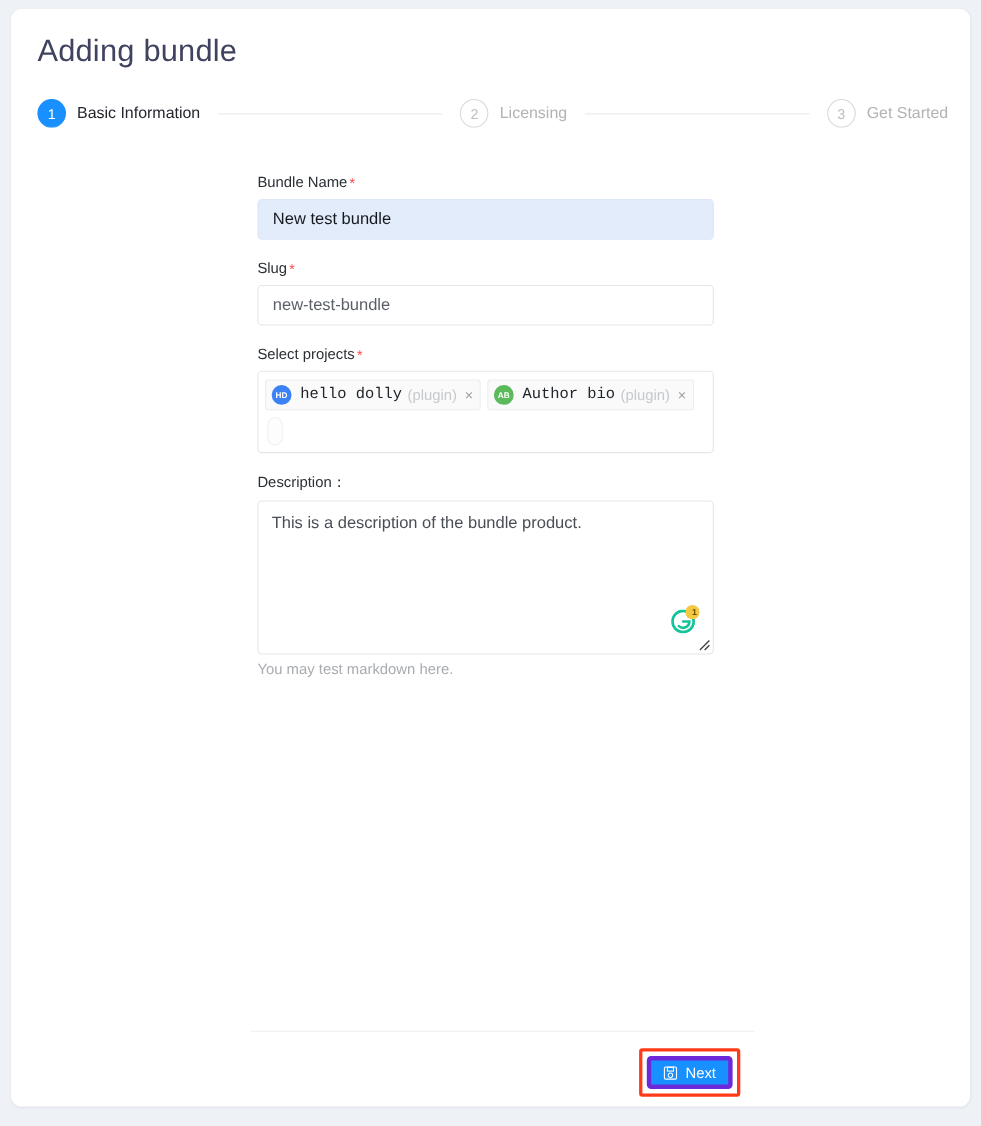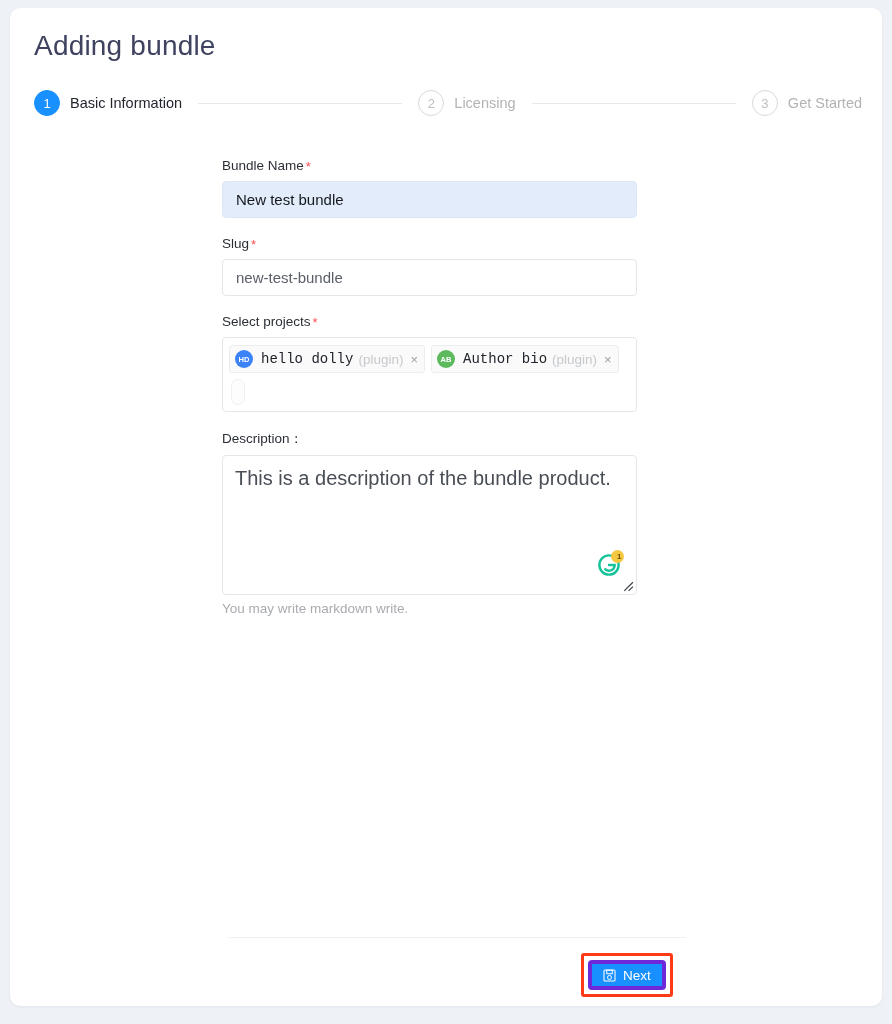--- a/index.html
+++ b/index.html
@@ -73,21 +73,21 @@
     flex: 1 1 auto;
     height: 1px;
     background: #e8e8e8;
     margin: 0 16px;
     min-width: 40px;
   }
 
   
   .form {
     position: absolute;
-    left: 212px; top: 150px;
+    left: 224px; top: 150px;
     width: 425px;
   }
   .field { margin-bottom: 18px; }
   .field-label {
     font-size: 13.5px;
     color: #2b2f36;
     margin-bottom: 7px;
     display: block;
     font-weight: 400;
   }
@@ -179,21 +179,21 @@
     position: relative;
     width: 415px;
     height: 140px;
     border: 1px solid #e3e6ea;
     border-radius: 4px;
     background: #fff;
   }
   .textarea-text {
     position: absolute;
     left: 12px; top: 11px;
-    font-size: 20px;
+    font-size: 15px;
     color: #494e56;
   }
   .grammarly {
     position: absolute;
     right: 16px; bottom: 18px;
     width: 22px; height: 22px;
   }
   .resize-grip {
     position: absolute;
     right: 2px; bottom: 2px;
@@ -345,21 +345,21 @@
             <svg width="13" height="13" viewBox="0 0 13 13" style="position:absolute;right:-4px;top:-4px">
               <circle cx="6.5" cy="6.5" r="6.5" fill="#f5c842"></circle>
             </svg>
             <span style="position:absolute;right:-1.5px;top:-4.5px;font-size:8px;font-weight:700;color:#6b4f05;line-height:13px">1</span>
           </div>
 
           <svg class="resize-grip" viewBox="0 0 12 12">
             <path d="M11 3 L3 11 M11 7 L7 11" stroke="#3c4043" stroke-width="1.1" fill="none"></path>
           </svg>
         </div>
-        <div class="helper">You may write markdown write.</div>
+        <div class="helper">You may test markdown here.</div>
       </div>
 
 
     </div>
 
     <div class="divider"></div>
     <div class="next-highlight"></div>
     <div class="next-btn">
       <svg class="save-icon" viewBox="0 0 16 16">
         <rect x="1.2" y="1.2" width="13.6" height="13.6" rx="1.4" fill="none" stroke="#ffffff" stroke-width="1.3"></rect>

